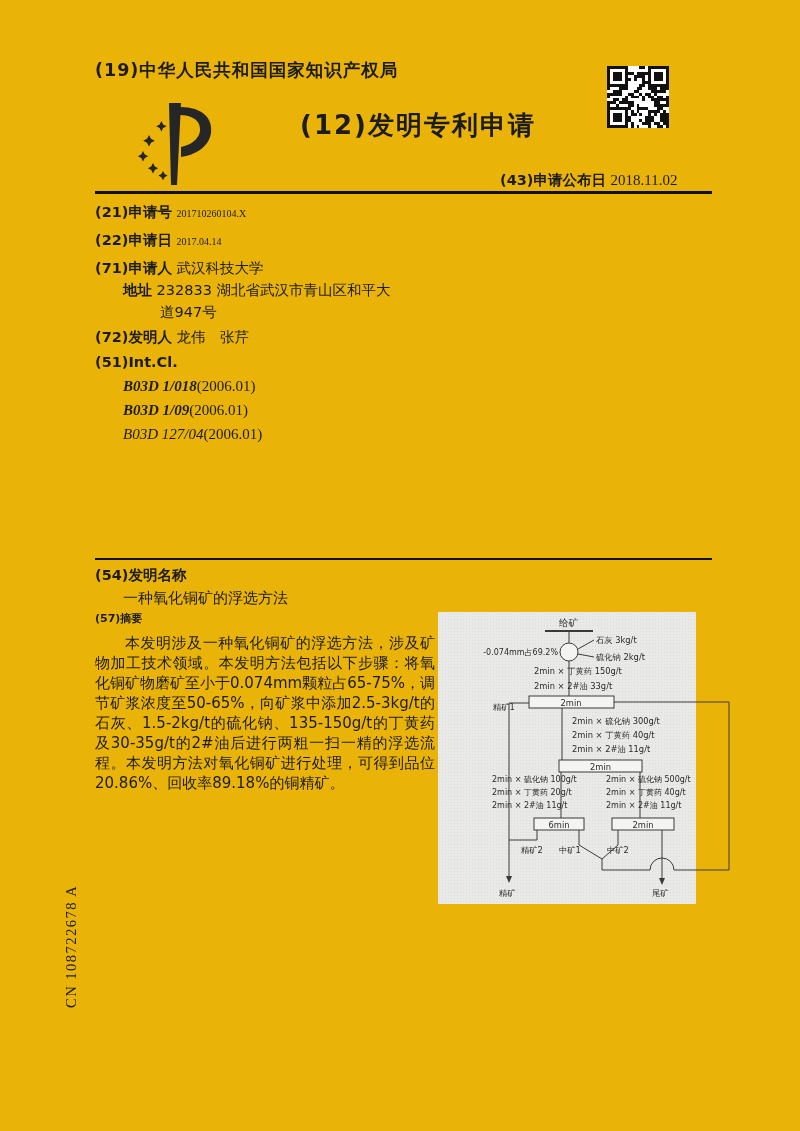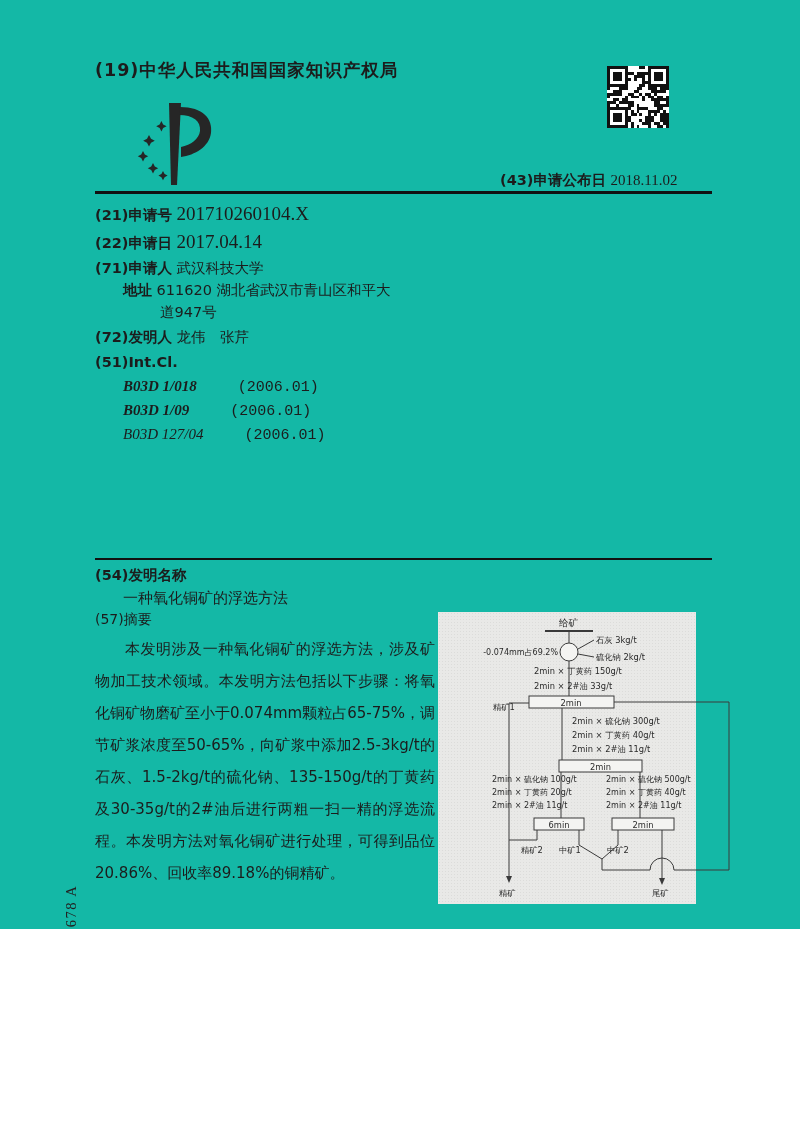--- a/index.html
+++ b/index.html
@@ -1,45 +1,45 @@
 <!DOCTYPE html>
 <html><head>
 <meta charset="utf-8">
 <style>
   * { margin:0; padding:0; box-sizing:border-box; }
   html,body { background:#ffffff; }
   .page {
-    position:relative; width:800px; height:929px; background:#14b8a6;
+    position:relative; width:800px; height:1131px; background:#eab308;
     font-family:"DejaVu Sans","Liberation Sans",sans-serif; color:#1c1c1c;
     overflow:hidden;
   }
   .abs { position:absolute; }
   .hei { font-weight:bold; font-family:"DejaVu Sans","Liberation Sans",sans-serif; }
   .office { left:95px; top:58px; font-size:17.5px; letter-spacing:1px; }
   .doctype { left:300px; top:108px; font-size:26px; letter-spacing:2px; }
   .publine { left:500px; font-size:14.5px; white-space:nowrap; }
   .publine .lbl { font-weight:bold; }
   .publine .val { font-family:"Liberation Serif","DejaVu Serif",serif; font-size:15px; }
   .divider1 { left:95px; top:191px; width:617px; height:3px; background:#111; }
   .divider2 { left:95px; top:558px; width:617px; height:2px; background:#111; }
   .bib { left:95px; font-size:14.5px; white-space:nowrap; }
   .bib .lbl { font-weight:bold; }
-  .bib .val { font-family:"Liberation Serif","DejaVu Serif",serif; font-size:19px; }
+  .bib .val { font-family:"Liberation Serif","DejaVu Serif",serif; font-size:10px; }
   .bib .cjkval { font-family:"DejaVu Sans","Liberation Sans",sans-serif; }
   .indent1 { left:123px; }
   .indent2 { left:160px; }
   .intcl { font-family:"Liberation Serif","DejaVu Serif",serif; font-style:italic; font-size:15px; }
   .intcl .code.b { font-weight:bold; }
-  .intcl .ver { font-style:normal; font-family:Liberation Mono, monospace;margin-left:41px; }
+  .intcl .ver { font-style:normal; font-family:Liberation Serif, serif; }
   .pages { right:88px; top:536px; font-size:13.5px; }
   .sec54 { left:95px; top:566px; font-size:14.5px; font-weight:bold; }
   .title54 { left:123px; top:589px; font-size:15px; }
-  .sec57 { left:95px; top:611px; font-size:14px; font-weight:normal; }
+  .sec57 { left:95px; top:611px; font-size:11px; font-weight:bold; }
   .abstract {
-    left:95px; top:633px; width:340px; font-size:15px; line-height:32px;
+    left:95px; top:633px; width:340px; font-size:15px; line-height:20px;
     text-align:justify; text-justify:inter-ideograph;
   }
   .abstract p { text-indent:2em; }
   .figpanel {
     left:438px; top:612px; width:258px; height:292px; background:#e9e9e7;
     background-image:radial-gradient(#dcdcda 0.5px, transparent 0.5px);
     background-size:3px 3px;
     padding-left:40px;
   }
   .sidecode {
@@ -69,20 +69,21 @@
       <g fill="#262626">
         <path d="M38,24 l2.2,4.3 4.3,2.2 -4.3,2.2 -2.2,4.3 -2.2,-4.3 -4.3,-2.2 4.3,-2.2 Z" transform="scale(0.8) translate(10,6)"></path>
         <path d="M26,38 l2,3.8 3.8,2 -3.8,2 -2,3.8 -2,-3.8 -3.8,-2 3.8,-2 Z"></path>
         <path d="M20,54 l1.8,3.4 3.4,1.8 -3.4,1.8 -1.8,3.4 -1.8,-3.4 -3.4,-1.8 3.4,-1.8 Z"></path>
         <path d="M30,66 l1.8,3.4 3.4,1.8 -3.4,1.8 -1.8,3.4 -1.8,-3.4 -3.4,-1.8 3.4,-1.8 Z"></path>
         <path d="M40,74 l1.6,3 3,1.6 -3,1.6 -1.6,3 -1.6,-3 -3,-1.6 3,-1.6 Z"></path>
       </g>
     </svg>
   </div>
 
+  <div class="abs doctype hei">(12)发明专利申请</div>
 
   <div class="abs" style="left:607px; top:66px; width:62px; height:62px;">
     <svg id="qr-svg" width="62" height="62" viewBox="0 0 21 21" shape-rendering="crispEdges">
       <rect x="0" y="0" width="21" height="21" fill="#fff"></rect>
       <g id="qr-cells" fill="#111">
           <rect x="11" y="0" width="1" height="1"></rect>
           <rect x="12" y="0" width="1" height="1"></rect>
           <rect x="7" y="2" width="1" height="1"></rect>
           <rect x="8" y="2" width="1" height="1"></rect>
           <rect x="10" y="2" width="1" height="1"></rect>
@@ -255,21 +256,21 @@
   <div class="abs bib" style="top:231px;">
     <span class="lbl">(22)申请日</span>
     <span class="val">2017.04.14</span>
   </div>
   <div class="abs bib" style="top:259px;text-align:center;">
     <span class="lbl">(71)申请人</span>
     <span class="cjkval">武汉科技大学</span>
   </div>
   <div class="abs bib indent1" style="top:281px;">
     <span class="lbl">地址</span>
-    <span class="cjkval">611620 湖北省武汉市青山区和平大</span>
+    <span class="cjkval">232833 湖北省武汉市青山区和平大</span>
   </div>
   <div class="abs bib indent2" style="top:303px;">
     <span class="cjkval">道947号</span>
   </div>
   <div class="abs bib" style="top:328px;">
     <span class="lbl">(72)发明人</span>
     <span class="cjkval">龙伟　张芹</span>
   </div>
   <div class="abs bib" style="top:354px;">
     <span class="lbl">(51)Int.Cl.</span>

